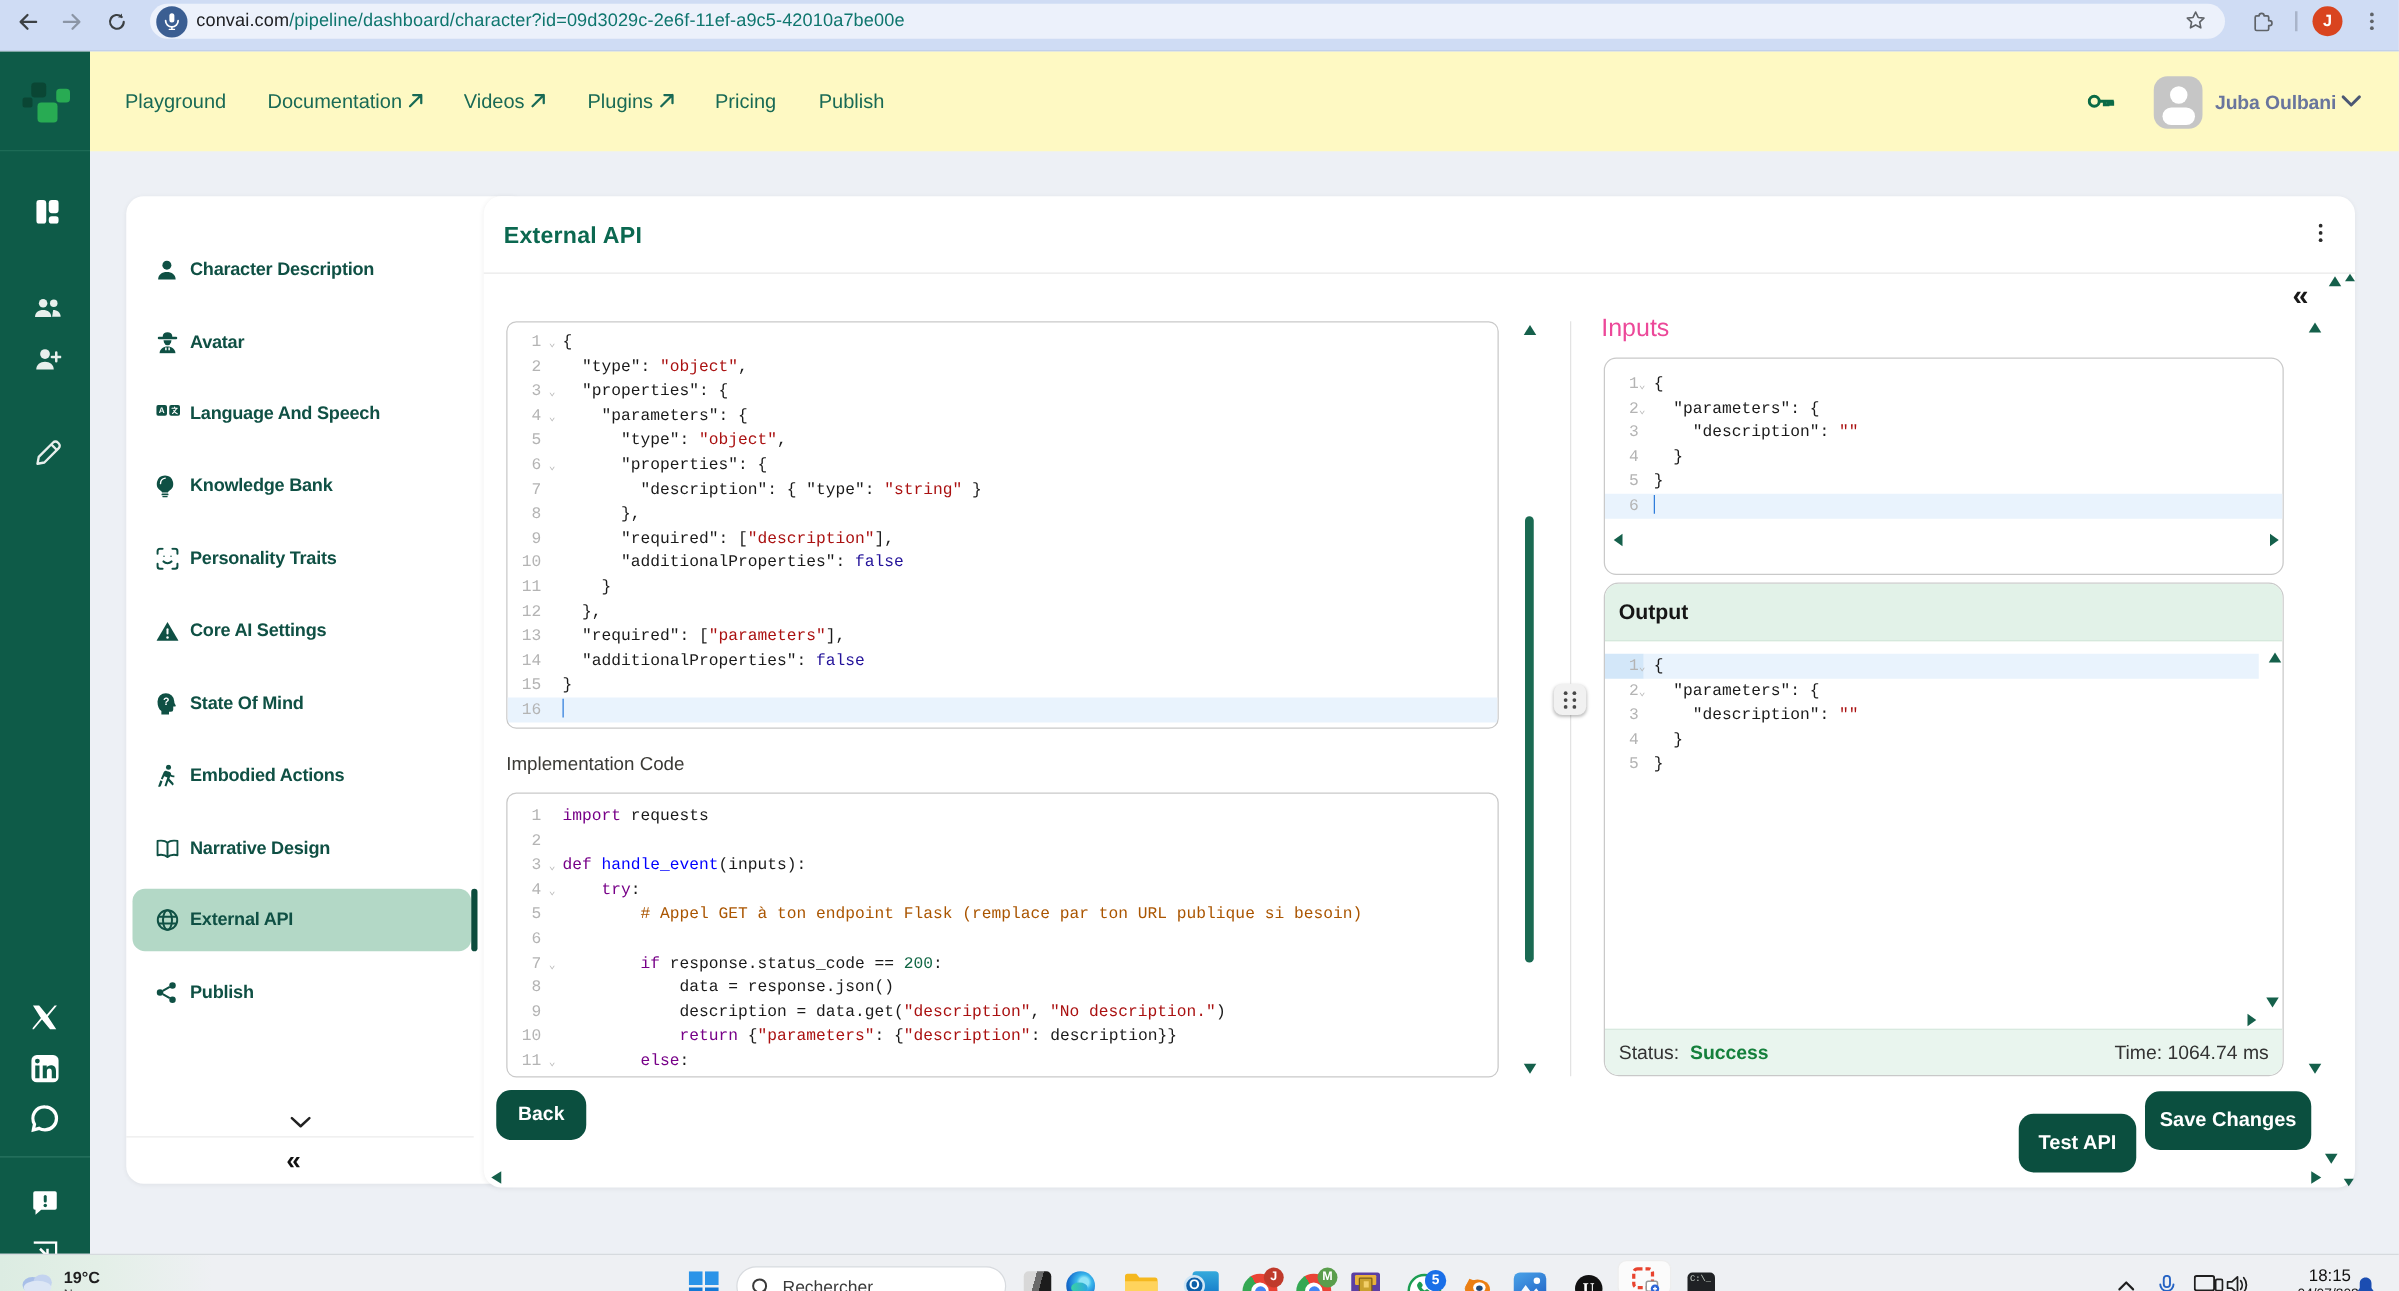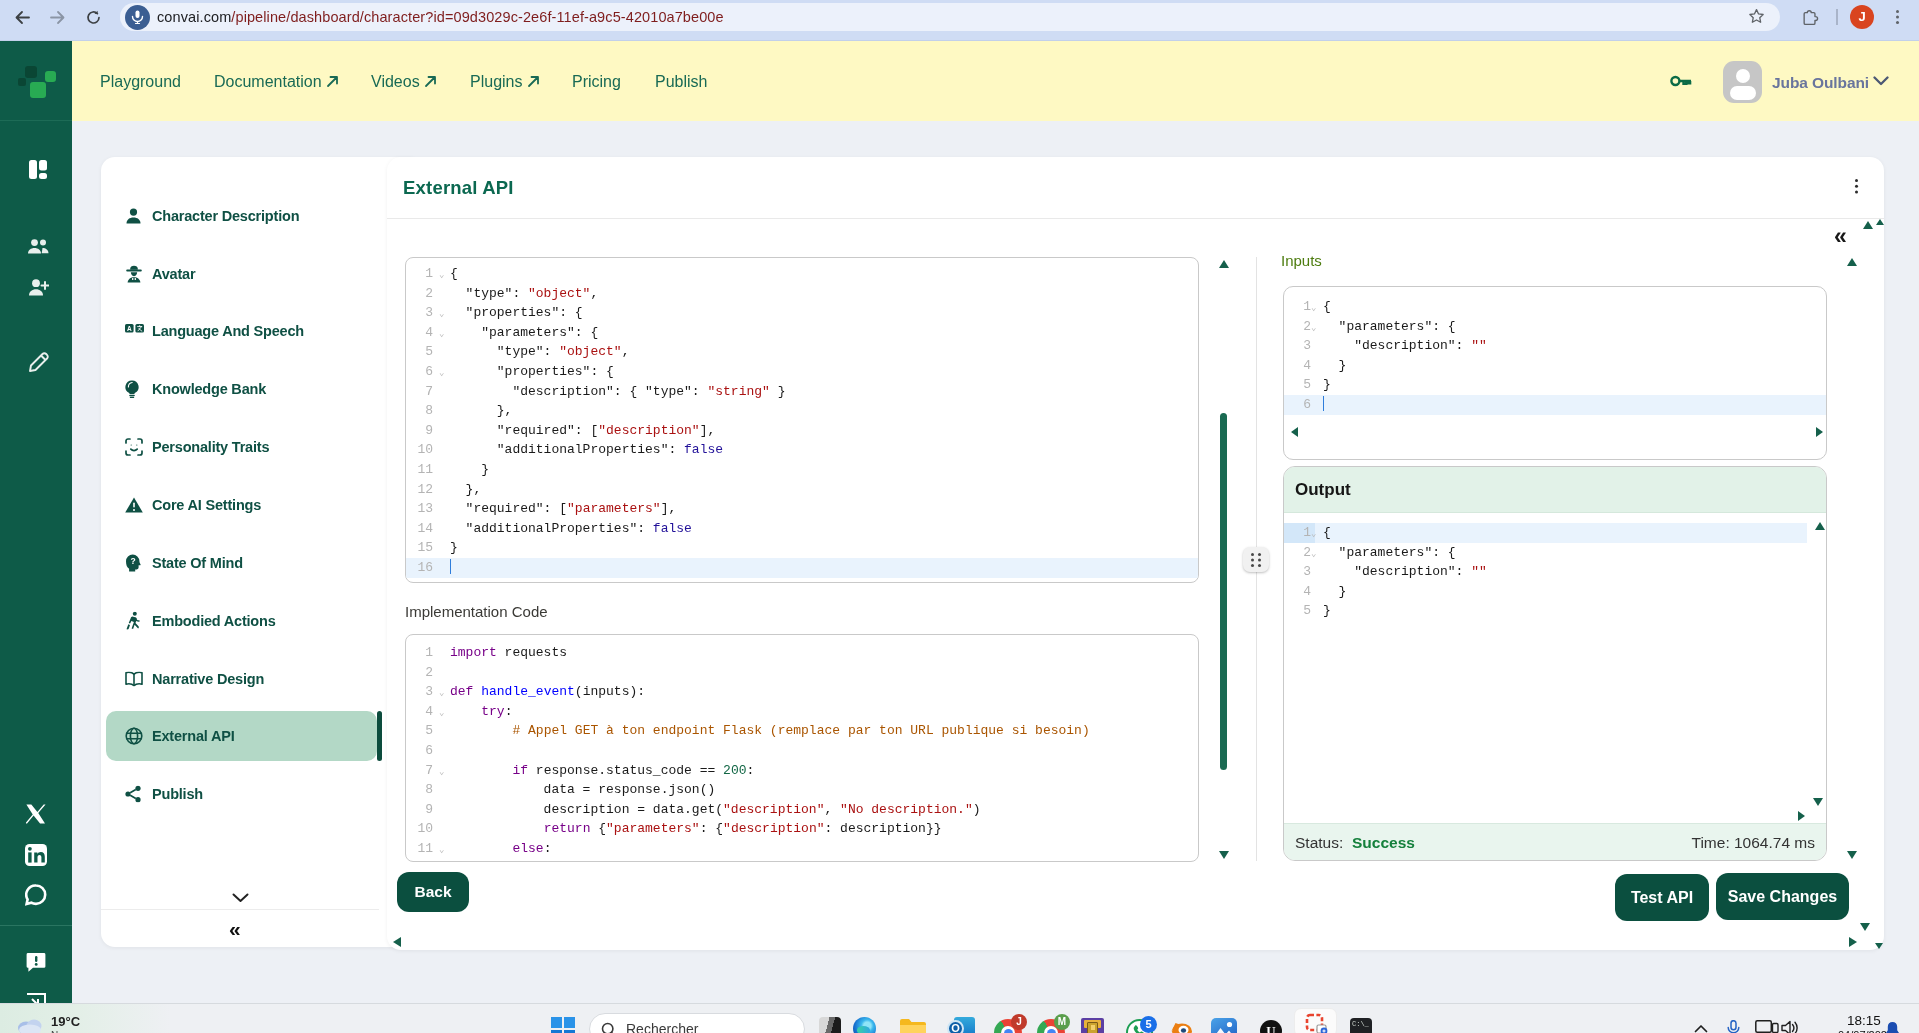--- a/index.html
+++ b/index.html
@@ -125,21 +125,21 @@
       <path d="M13 7.5a5.5 5.5 0 1 1-1.6-3.9" stroke="#3c4043" stroke-width="1.7" fill="none" stroke-linecap="round"></path>
       <path d="M11.6 0.8v3.2H8.4z" fill="#3c4043"></path>
     </svg>
   <div id="omnibox"></div>
   <div class="abs" style="left:125px;top:4.5px;width:25px;height:25px;border-radius:50%;background:#3b5e92"></div>
   <svg class="abs" style="left:131px;top:10px" width="13" height="14" viewBox="0 0 13 14">
       <rect x="4.5" y="0.5" width="4" height="7.5" rx="2" fill="#fff"></rect>
       <path d="M1.5 6.5a5 5 0 0 0 10 0" stroke="#fff" stroke-width="1.4" fill="none" stroke-linecap="round"></path>
       <path d="M6.5 11.5v2M4.5 13.5h4" stroke="#fff" stroke-width="1.2" stroke-linecap="round"></path>
     </svg>
-  <div class="abs" style="left:157px;top:9px;font-size:14.5px;color:#202124;letter-spacing:0.1px">convai.com<span style="color:#7f1d1d">/pipeline/dashboard/character?id=09d3029c-2e6f-11ef-a9c5-42010a7be00e</span></div>
+  <div class="abs" style="left:157px;top:9px;font-size:14.5px;color:#202124;letter-spacing:0.1px">convai.com<span style="color:#0f766e">/pipeline/dashboard/character?id=09d3029c-2e6f-11ef-a9c5-42010a7be00e</span></div>
   <svg class="abs" style="left:1748px;top:8px" width="17" height="17" viewBox="0 0 17 17">
       <path d="M8.5 1.6l2.05 4.35 4.6.55-3.4 3.2.9 4.55-4.15-2.3-4.15 2.3.9-4.55-3.4-3.2 4.6-.55z" stroke="#5f6368" stroke-width="1.3" fill="none" stroke-linejoin="round"></path>
     </svg>
   <svg class="abs" style="left:1801px;top:8px" width="18" height="18" viewBox="0 0 20 20">
       <path d="M7 5.2a2.2 2.2 0 0 1 4.4 0h2.8q1.3 0 1.3 1.3v3h0.7a2.2 2.2 0 0 1 0 4.4h-0.7v3q0 1.3-1.3 1.3H4.8q-1.3 0-1.3-1.3V6.5q0-1.3 1.3-1.3z" stroke="#5f6368" stroke-width="1.5" fill="none" stroke-linejoin="round"></path>
     </svg>
   <div class="abs" style="left:1836px;top:9px;width:1.5px;height:16px;background:#a9b4c9"></div>
   <div class="abs" style="left:1850px;top:5px;width:24px;height:24px;border-radius:50%;background:#d9441f;color:#fff;font-size:13px;font-weight:bold;text-align:center;line-height:24px">J</div>
   <div class="abs" style="left:1895.5px;top:10px;width:3px;height:3px;border-radius:50%;background:#5f6368;box-shadow:0 5.5px 0 #5f6368,0 11px 0 #5f6368"></div>
 </div>
@@ -399,21 +399,21 @@
   <div class="tri" style="left:6px;top:780px;border-top:5.5px solid transparent;border-bottom:5.5px solid transparent;border-right:8px solid #15604b"></div>
   <div class="tri" style="left:1462px;top:780px;border-top:5.5px solid transparent;border-bottom:5.5px solid transparent;border-left:8px solid #15604b"></div>
 
   <div class="abs" style="left:869px;top:100px;width:1px;height:604px;background:#e3e3e3"></div>
   <div class="abs" style="left:856px;top:390px;width:26px;height:25px;border-radius:7px;background:#f1f1f1;box-shadow:0 1px 2.5px rgba(0,0,0,.25)">
     <div class="abs" style="left:8px;top:5.5px;width:3px;height:3px;border-radius:50%;background:#484848;box-shadow:7px 0 0 #484848,0 5.5px 0 #484848,7px 5.5px 0 #484848,0 11px 0 #484848,7px 11px 0 #484848"></div>
   </div>
   <div class="abs" style="left:1447px;top:66px;font-size:23px;font-weight:bold;color:#191919">«</div>
   <div class="tri" style="left:1476px;top:64px;border-left:5.5px solid transparent;border-right:5.5px solid transparent;border-bottom:8px solid #15604b"></div>
   <div class="tri" style="left:1489px;top:62px;border-left:4px solid transparent;border-right:4px solid transparent;border-bottom:6px solid #15604b"></div>
-  <div class="abs" style="left:894px;top:95px;font-size:15px;color:#4d7c0f">Inputs</div>
+  <div class="abs" style="left:894px;top:95px;font-size:20px;color:#ec4899">Inputs</div>
   <div class="tri" style="left:1460px;top:101px;border-left:5.5px solid transparent;border-right:5.5px solid transparent;border-bottom:8px solid #15604b"></div>
 
   <div class="editor r" style="left:896px;top:129px;width:544px;height:174px;border-radius:10px;padding-top:10px">
     <div class="cl">
         <span class="ln">1</span>
         <span class="fd">⌄</span>
         <span class="cd">{</span>
       </div>
     <div class="cl">
         <span class="ln">2</span>
@@ -473,21 +473,21 @@
     <div class="tri" style="left:529px;top:331px;border-left:5.5px solid transparent;border-right:5.5px solid transparent;border-top:8px solid #15604b"></div>
     <div class="tri" style="left:514px;top:344px;border-top:5px solid transparent;border-bottom:5px solid transparent;border-left:7.5px solid #15604b"></div>
     <div class="abs" style="left:0;top:356px;width:100%;height:39px;background:#e9f5ee;border-top:1px solid #d8e9df">
       <span class="abs" style="left:11px;top:10px;font-size:15.5px;color:#333">Status:</span>
       <span class="abs" style="left:68px;top:10px;font-size:15.5px;font-weight:bold;color:#15803c">Success</span>
       <span class="abs" style="right:11px;top:10px;font-size:15.5px;color:#333">Time: 1064.74 ms</span>
     </div>
   </div>
   <div class="tri" style="left:1460px;top:694px;border-left:5.5px solid transparent;border-right:5.5px solid transparent;border-top:8px solid #15604b"></div>
   <div class="btn" style="left:10px;top:715px;width:72px;height:40px;font-size:15.5px">Back</div>
-  <div class="btn" style="left:1228px;top:717px;width:94px;height:47px;font-size:16px">Test API</div>
+  <div class="btn" style="left:1228px;top:734px;width:94px;height:47px;font-size:16px">Test API</div>
   <div class="btn" style="left:1329px;top:716px;width:133px;height:47px;font-size:16px">Save Changes</div>
   <div class="tri" style="left:1473px;top:766px;border-left:5.5px solid transparent;border-right:5.5px solid transparent;border-top:8px solid #15604b"></div>
   <div class="tri" style="left:1488px;top:786px;border-left:4px solid transparent;border-right:4px solid transparent;border-top:6px solid #15604b"></div>
 </div>
 <div id="taskbar">
   <div class="abs" style="left:0;top:0;width:170px;height:30px;background:linear-gradient(90deg,#dcece2 0%,#e3efe7 45%,rgba(238,240,243,0) 100%)"></div>
   <svg class="abs" style="left:17px;top:13px" width="28" height="17" viewBox="0 0 28 17">
       <ellipse cx="9" cy="11" rx="8" ry="6.5" fill="#a8bfe8"></ellipse>
       <ellipse cx="17" cy="9" rx="7.5" ry="6.5" fill="#c3d3ef"></ellipse>
       <ellipse cx="13" cy="13" rx="11" ry="5.5" fill="#dce6f5"></ellipse>

